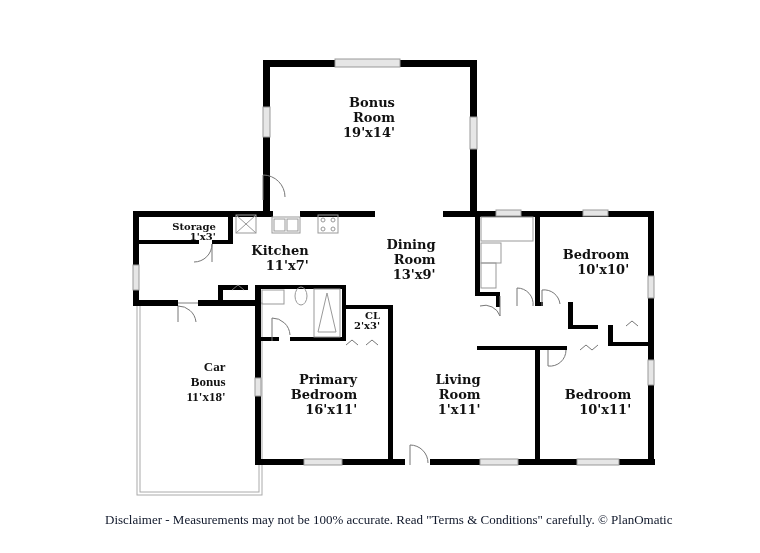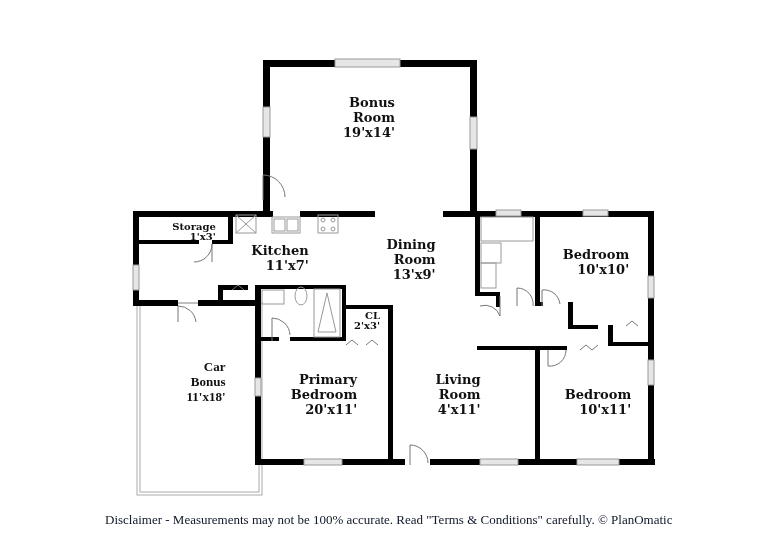--- a/index.html
+++ b/index.html
@@ -158,25 +158,25 @@
   <span>2'x3'</span>
 </div>
 <div class="room-label" style="left:206px; top:359px;font-family:Liberation Serif, serif;">
   <span>Car</span>
   <span>Bonus</span>
   <span>11'x18'</span>
 </div>
 <div class="room-label" style="left:324px; top:372px;">
   <span>Primary</span>
   <span>Bedroom</span>
-  <span>20'x11'</span>
+  <span>16'x11'</span>
 </div>
 <div class="room-label" style="left:458px; top:372px;">
   <span>Living</span>
   <span>Room</span>
-  <span>4'x11'</span>
+  <span>1'x11'</span>
 </div>
 <div class="room-label" style="left:598px; top:387px;">
   <span>Bedroom</span>
   <span>10'x11'</span>
 </div>
 
 <div class="disclaimer">Disclaimer - Measurements may not be 100% accurate. Read "Terms &amp; Conditions" carefully. © PlanOmatic</div>
 
 </body></html>

